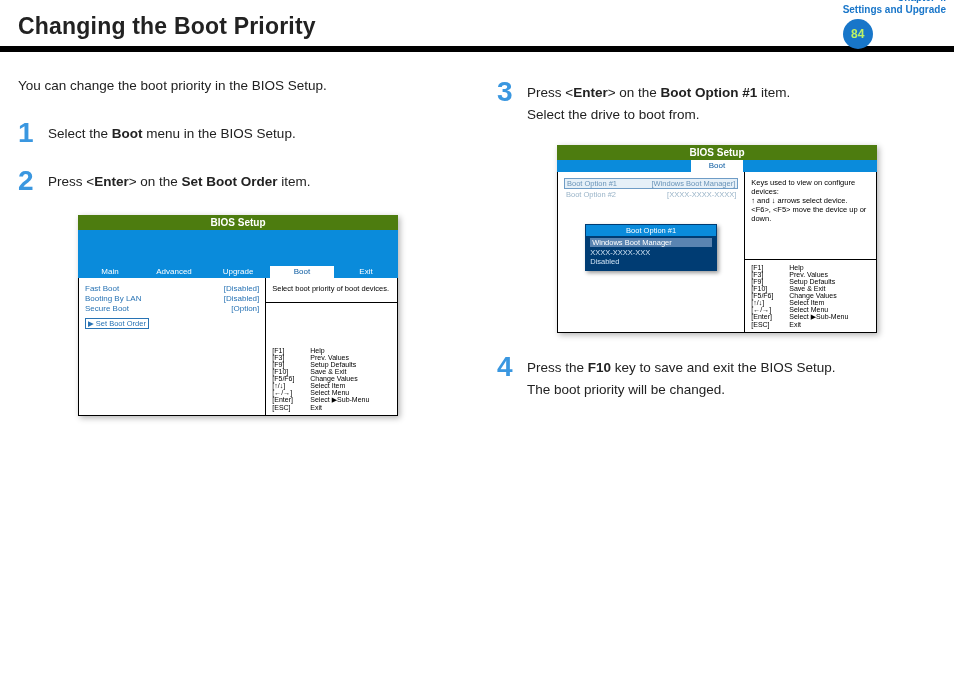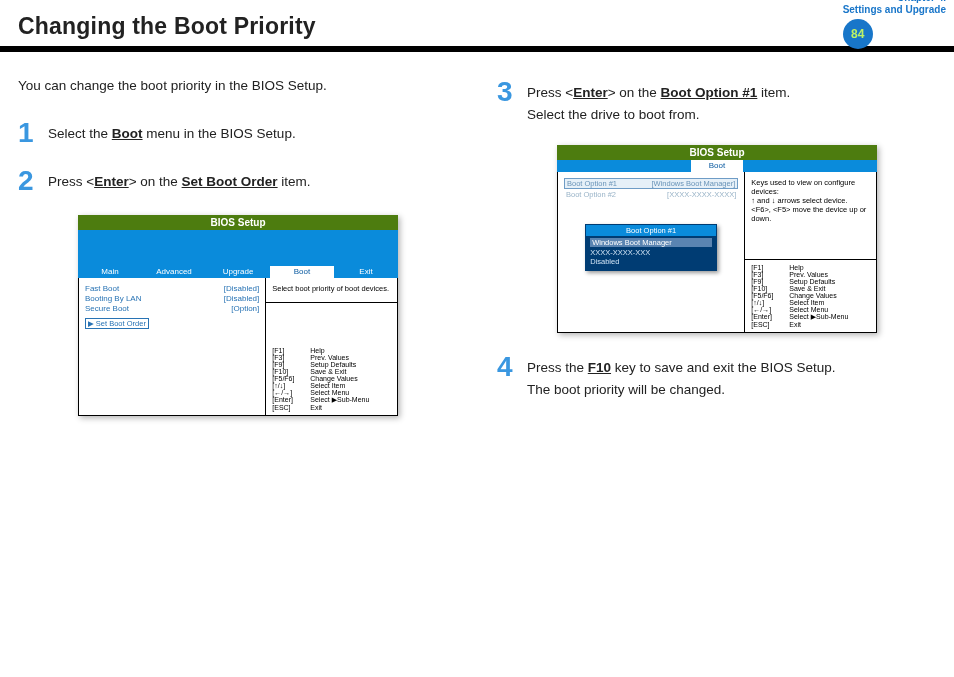--- a/index.html
+++ b/index.html
@@ -74,21 +74,21 @@
     line-height: 1;
     font-weight: 700;
     color: #3a97e0;
     min-width: 20px;
   }
   .step-body {
     font-size: 13.5px;
     padding-top: 4px;
     line-height: 1.6;
   }
-  b { font-weight: 700; text-decoration: underline; }
+  b { font-weight: 700; }
 
   
   .bios {
     margin: 8px 0 0 60px;
     width: 320px;
     box-shadow: 2px 2px 6px rgba(0,0,0,0.3);
     font-family: Arial, sans-serif;
     font-size: 8px;
     background: #fff;
   }

